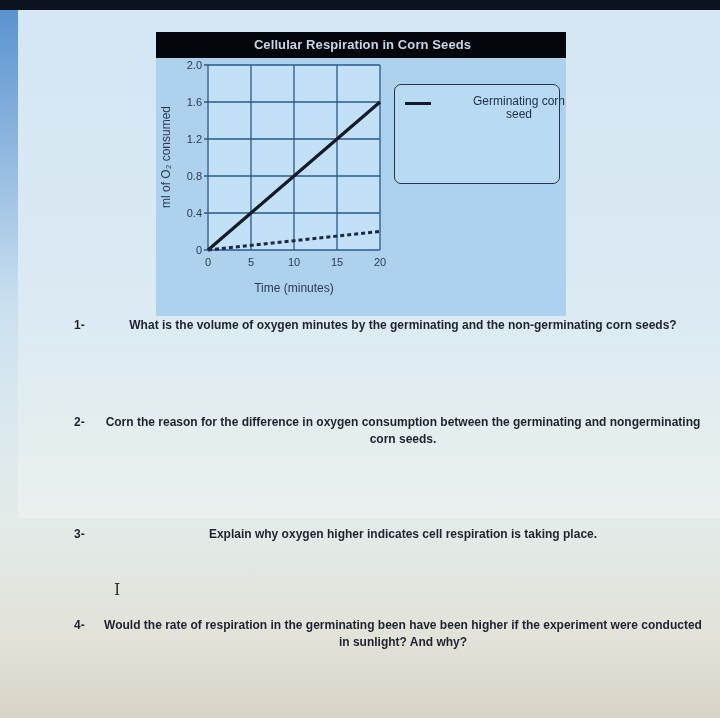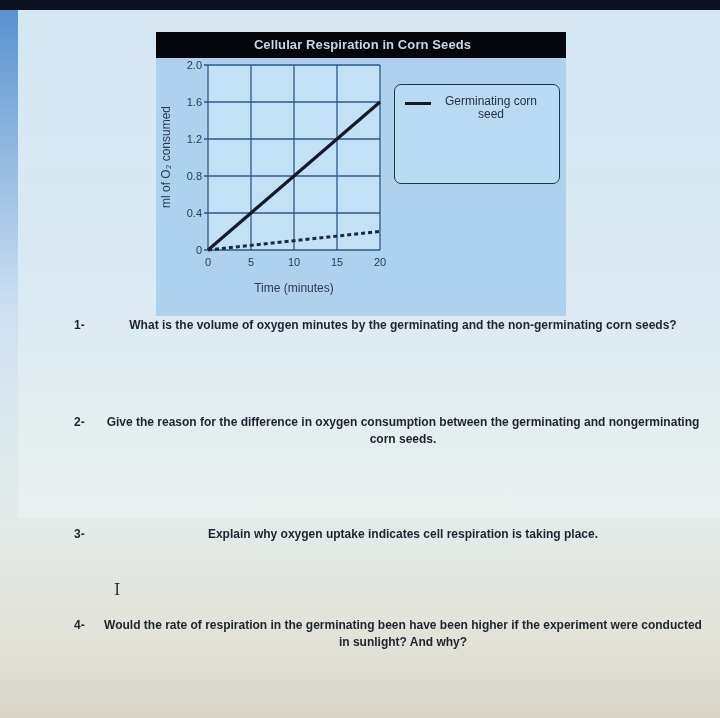--- a/index.html
+++ b/index.html
@@ -90,38 +90,38 @@
           <text x="181" y="234">15</text>
           <text x="224" y="234">20</text>
         </g>
       <polyline id="series0" fill="none" stroke="#131a2a" stroke-width="3.2" points="52,218 95,181 138,144 181,107 224,70"></polyline>
       <polyline id="series1" fill="none" stroke="#1a2a44" stroke-width="3" stroke-dasharray="4,3" points="52,218 95,213.375 138,208.75 181,204.125 224,199.5"></polyline>
       <text id="xlabel" x="138" y="260" font-family="Liberation Sans, sans-serif" font-size="12" fill="#2a3a54" text-anchor="middle">Time (minutes)</text>
       <text id="ylabel" transform="translate(14,125) rotate(-90)" font-family="Liberation Sans, sans-serif" font-size="12" fill="#2a3a54" text-anchor="middle">ml of O₂ consumed</text>
     </svg>
 
     <div class="legend">
-      <div class="legend-item" style="top:10px;">
+      <div class="legend-item" style="top:10px;gap:28px;">
         <div class="legend-swatch swatch-solid"></div>
         <div class="legend-label">Germinating corn seed</div>
       </div>
     </div>
   </div>
 
   <div class="q" style="top:307px;">
     <span class="q-num">1-</span>
     <span class="q-text">What is the volume of oxygen minutes by the germinating and the non-germinating corn seeds?</span>
   </div>
   <div class="q" style="top:404px;">
     <span class="q-num">2-</span>
-    <span class="q-text">Give the reason for the difference in oxygen consumption between the germinating and nongerminating corn seeds.</span>
+    <span class="q-text">Corn the reason for the difference in oxygen consumption between the germinating and nongerminating corn seeds.</span>
   </div>
   <div class="q" style="top:516px;">
     <span class="q-num">3-</span>
-    <span class="q-text">Explain why oxygen uptake indicates cell respiration is taking place.</span>
+    <span class="q-text">Explain why oxygen higher indicates cell respiration is taking place.</span>
   </div>
   <div class="q" style="top:607px;">
     <span class="q-num">4-</span>
     <span class="q-text">Would the rate of respiration in the germinating been have been higher if the experiment were conducted in sunlight? And why?</span>
   </div>
 
   <div class="ibeam">I</div>
 </div>
 
 </body></html>

